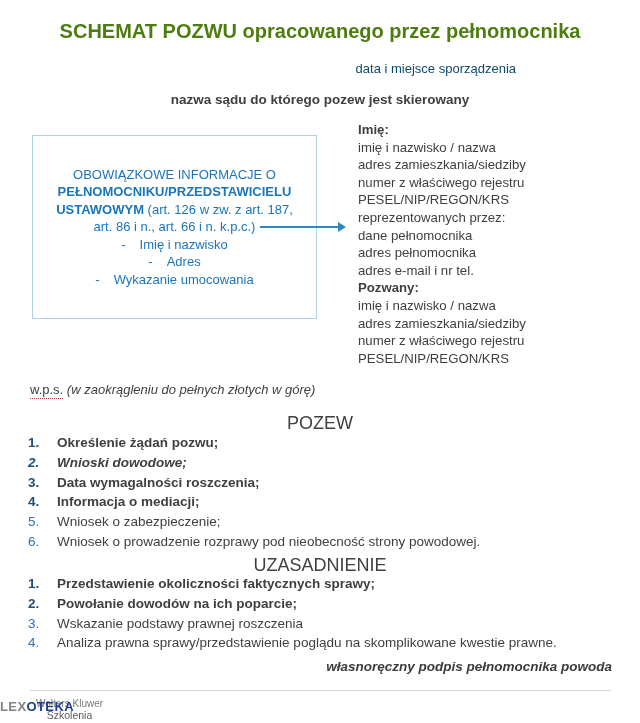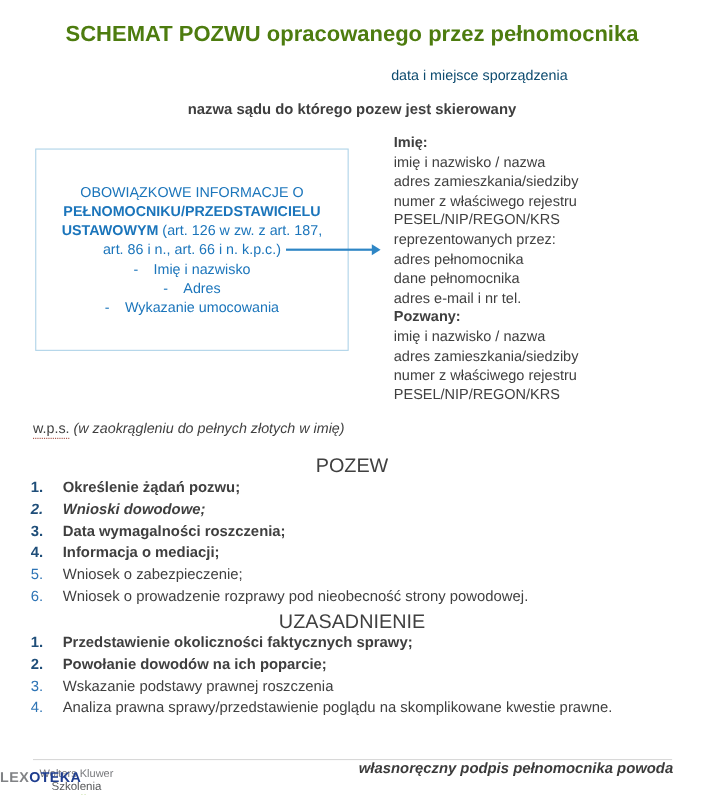--- a/index.html
+++ b/index.html
@@ -50,21 +50,21 @@
   .pozew-list { top:433px; }
   .uzas-list { top:574px; }
   .row { display:flex; padding-left:28px; }
   .num { width:29px; flex:none; font-weight:700; color:#1f4e79; }
   .num-lt { color:#2e74b5; font-weight:400; }
   .txt {}
   .row-b .txt { font-weight:700; }
   .row-i .txt, .row-i .num { font-style:italic; }
 
   
-  .signature { top:659px; left:0; width:612px; text-align:right; font-style:italic; font-weight:600; font-size:13.5px; color:#3b3b3b;margin-top:32px; }
+  .signature { top:659px; left:0; width:612px; text-align:right; font-style:italic; font-weight:600; font-size:13.5px; color:#3b3b3b; }
 
   
   .footer-divider { top:690px; left:30px; width:581px; border-top:1px solid #d8d8d8; height:0; }
   .footer-left { top:698px; left:36px; display:flex; align-items:center; height:16px;flex-direction:column; }
   .wk-logo {
     width:12px; height:12px; border-radius:50%; margin-right:6px;
     background:conic-gradient(#8dc63f 0 90deg, #00794d 90deg 160deg, #4ea546 160deg 250deg, #a6ce39 250deg 360deg);
     box-shadow:inset 0 0 0 1.5px #ffffff33;
   }
   .wk-name { font-size:10px; color:#77787b; }
@@ -103,31 +103,31 @@
     <div class="arrow-head"></div>
   </div>
 
   <div class="abs parties">
     <div class="p-b">Imię:</div>
     <div>imię i nazwisko / nazwa</div>
     <div>adres zamieszkania/siedziby</div>
     <div>numer z właściwego rejestru</div>
     <div>PESEL/NIP/REGON/KRS</div>
     <div>reprezentowanych przez:</div>
+    <div>dane pełnomocnika</div>
     <div>adres pełnomocnika</div>
-    <div>dane pełnomocnika</div>
     <div>adres e-mail i nr tel.</div>
     <div class="p-b">Pozwany:</div>
     <div>imię i nazwisko / nazwa</div>
     <div>adres zamieszkania/siedziby</div>
     <div>numer z właściwego rejestru</div>
     <div>PESEL/NIP/REGON/KRS</div>
   </div>
 
-  <div class="abs wps"><span class="wps-abbr">w.p.s.</span><span class="wps-note"> (w zaokrągleniu do pełnych złotych w imię)</span></div>
+  <div class="abs wps"><span class="wps-abbr">w.p.s.</span><span class="wps-note"> (w zaokrągleniu do pełnych złotych w górę)</span></div>
 
   <div class="abs sec-heading pozew-heading">POZEW</div>
 
   <div class="abs nlist pozew-list">
     <div class="row row-b">
         <span class="num">1.</span>
         <span class="txt">Określenie żądań pozwu;</span>
       </div>
     <div class="row row-b row-i">
         <span class="num">2.</span>

